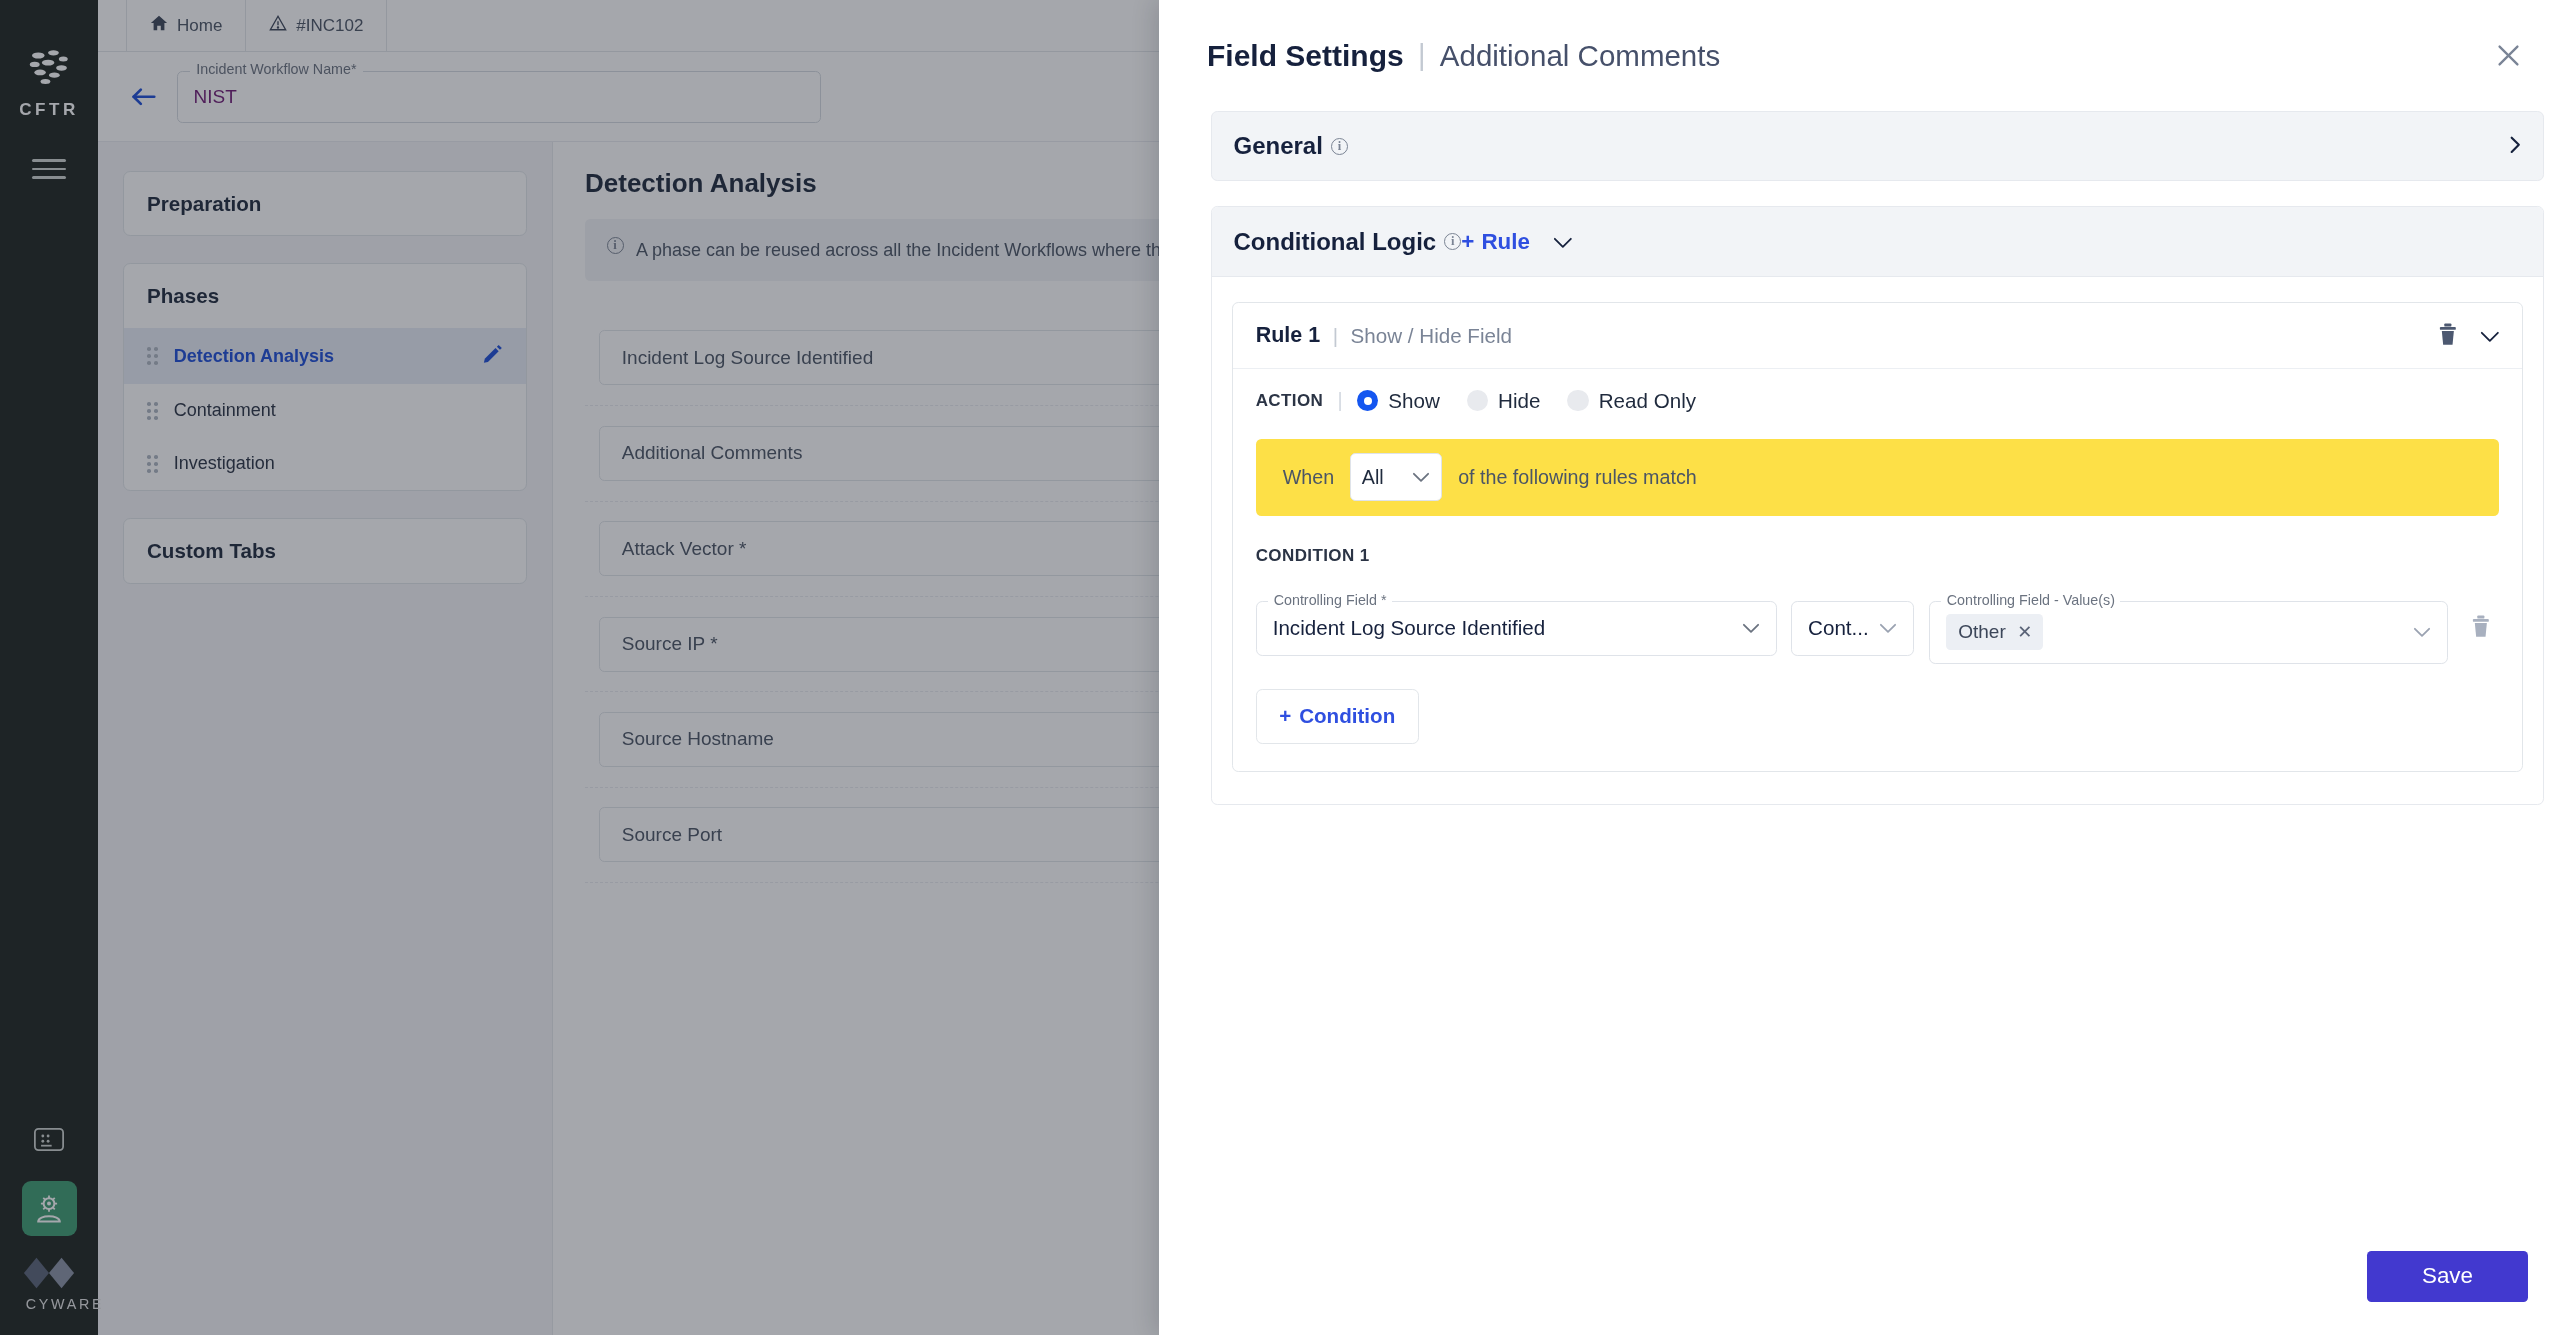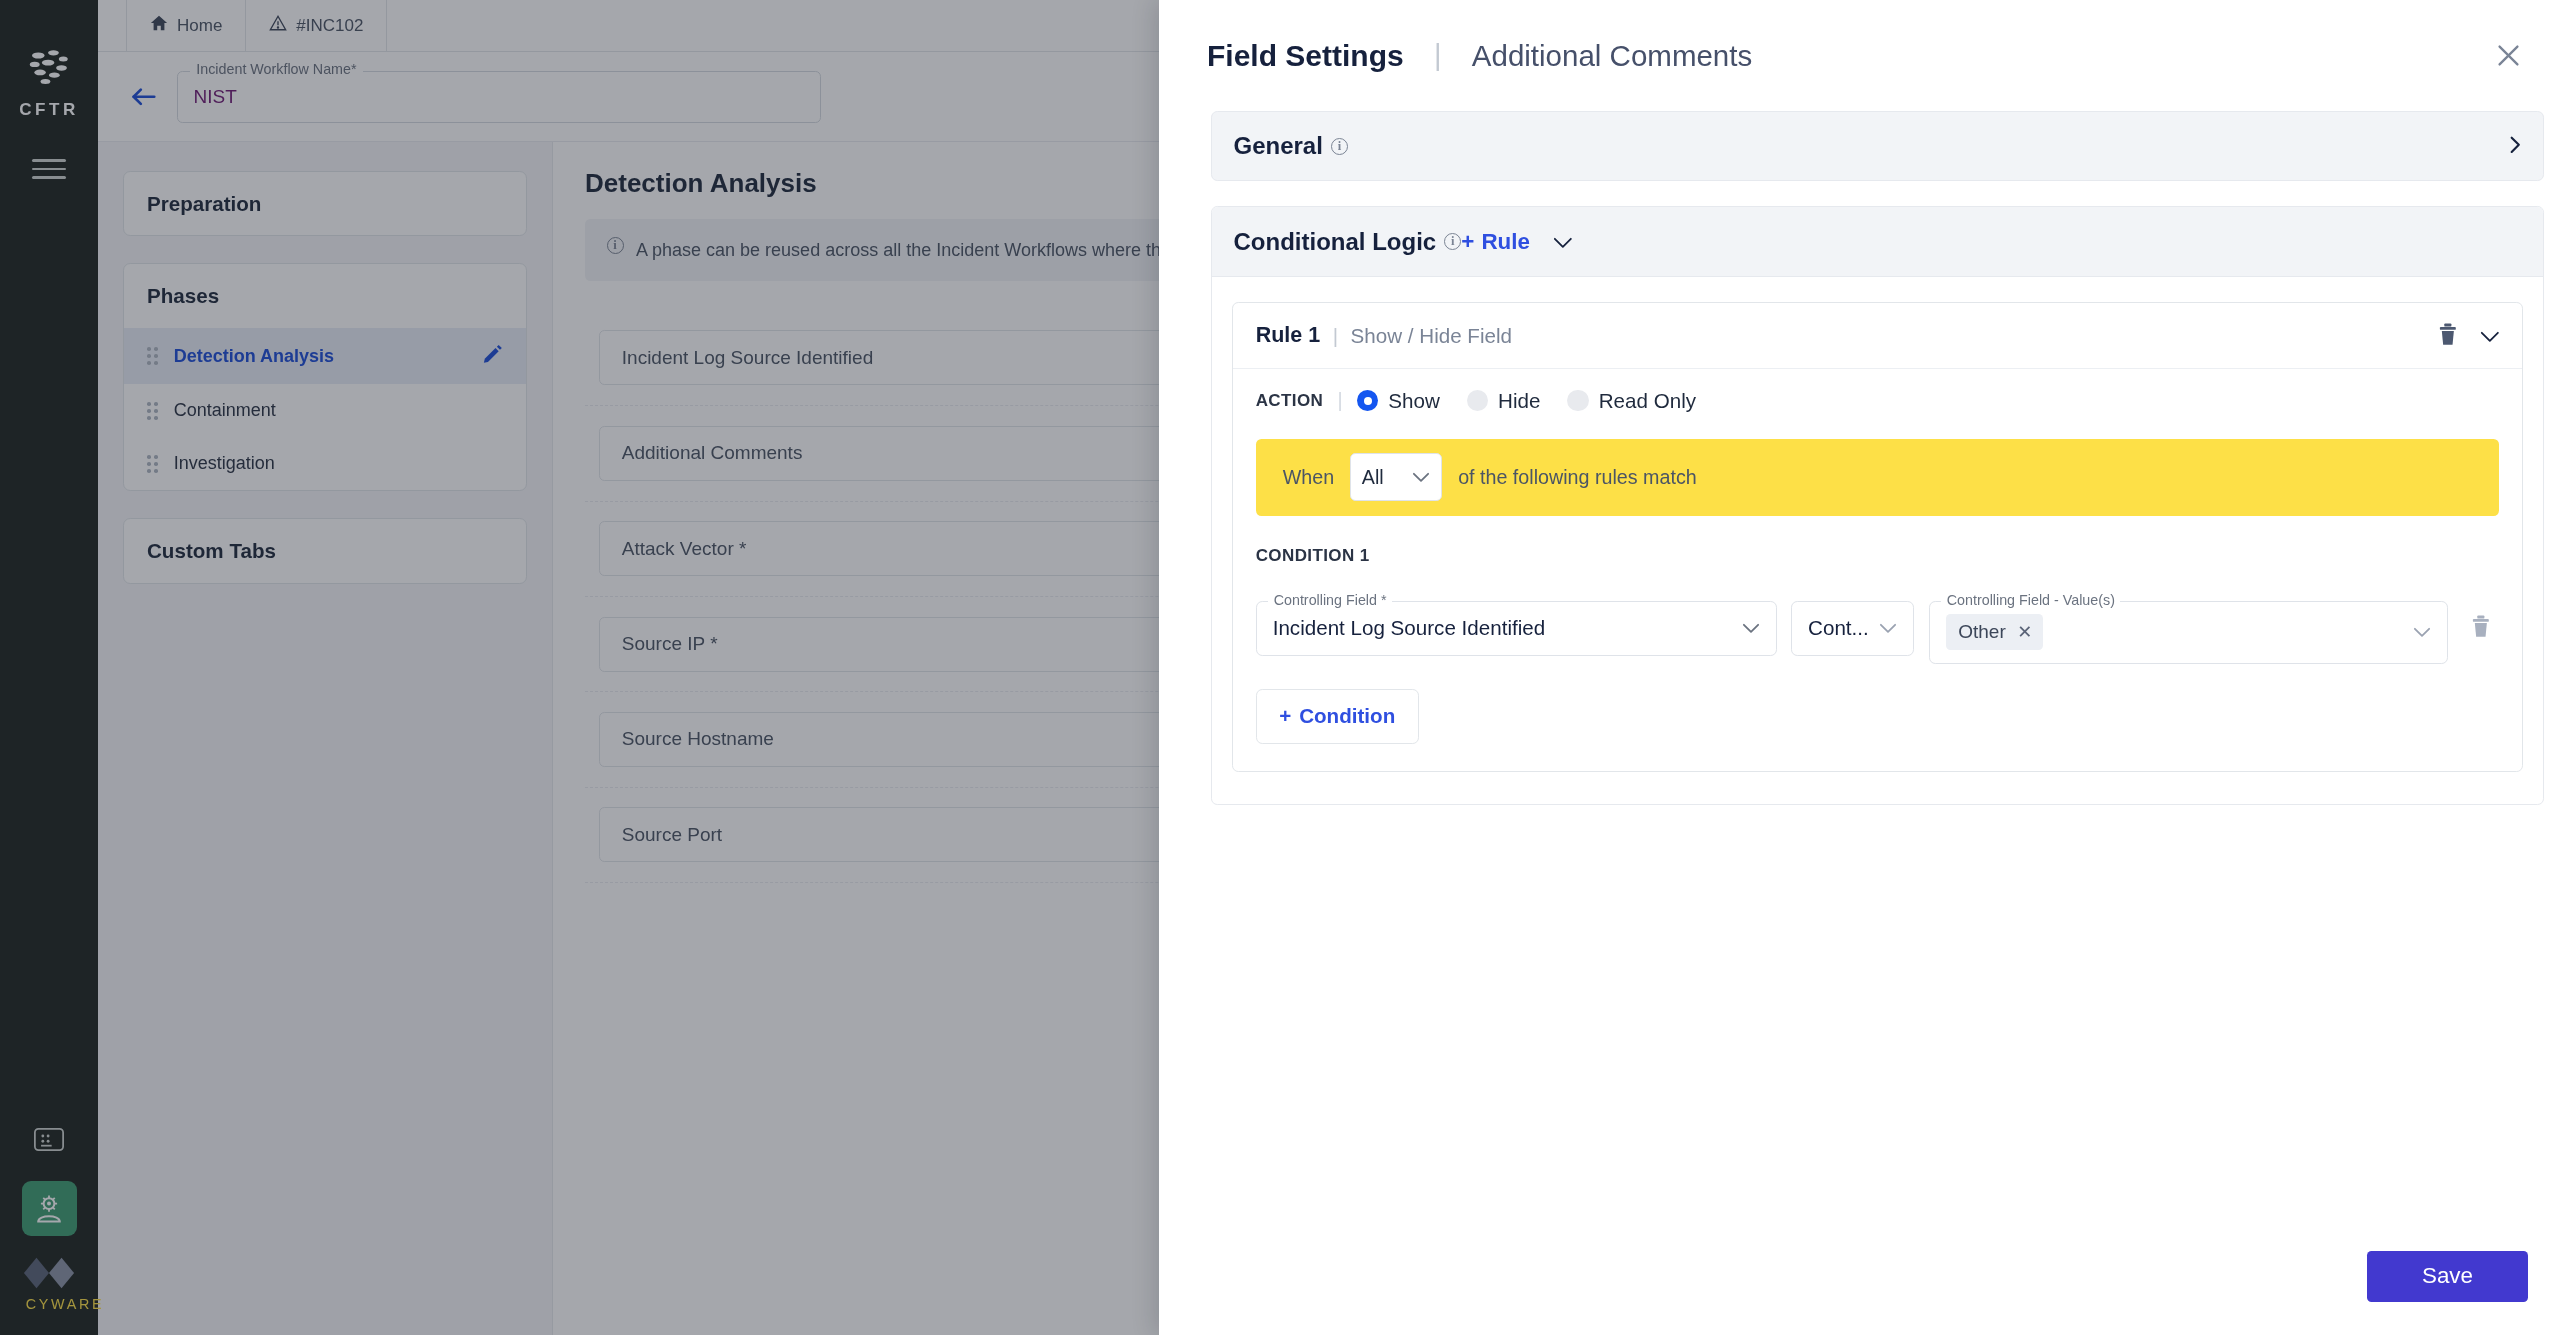--- a/index.html
+++ b/index.html
@@ -44,21 +44,21 @@
   #rail .rail-icon {
     width: 50px; height: 43px; display: flex; align-items: center; justify-content: center;
     margin-bottom: 19.7px;
   }
   #rail .rail-icon.active {
     background: #3f9d72; border-radius: 9px; width: 55px; height: 55px;
   }
   #rail .brand-bottom { margin-bottom: 23px; text-align: center; }
   #rail .brand-bottom .bmark { width: 54px; height: 34px; margin: 0 auto; }
   #rail .brand-bottom .btext {
-    color: #fde047; font-size: 14.3px; letter-spacing: 2.7px; margin-top: 6.3px; margin-left: 32px;
+    color: #e5e5e5; font-size: 14.3px; letter-spacing: 2.7px; margin-top: 6.3px; margin-left: 32px;
   }
 
   
   #topbar {
     position: absolute; left: 98px; top: 0; right: 0; height: 52px;
     background: #ffffff; border-bottom: 0.9px solid #e3e6ea;
     display: flex; align-items: stretch;
     z-index: 4;
   }
   #topbar .tb-gap { width: 29px; border-right: 0.9px solid #e3e6ea; }
@@ -137,21 +137,21 @@
 
   
   #panel {
     position: absolute; left: 1159px; top: 0; width: 1417px; height: 1335px;
     background: #ffffff; z-index: 60;
     box-shadow: -5.4px 0 23px rgba(20,25,35,0.16);
     display: flex; flex-direction: column;
   }
   #panel-head {
     height: 111px; flex: none;
-    display: flex; align-items: center; padding: 12px 48px; gap: 16px;
+    display: flex; align-items: center; padding: 12px 48px;
   }
   .ph-title { font-size: 30px; font-weight: 700; color: #16213d; }
   .ph-sep { color: #c3c9d2; font-size: 29px; margin: 0 14.3px; font-weight: 400; }
   .ph-sub { font-size: 29.5px; color: #46506a; }
   #panel-head .sp { flex: 1; }
   #close-x { width: 39px; height: 39px; display:flex;align-items:center;justify-content:center; }
 
   #panel-body {
     flex: 1; overflow: hidden; padding: 0 32px 0 52px;
   }

